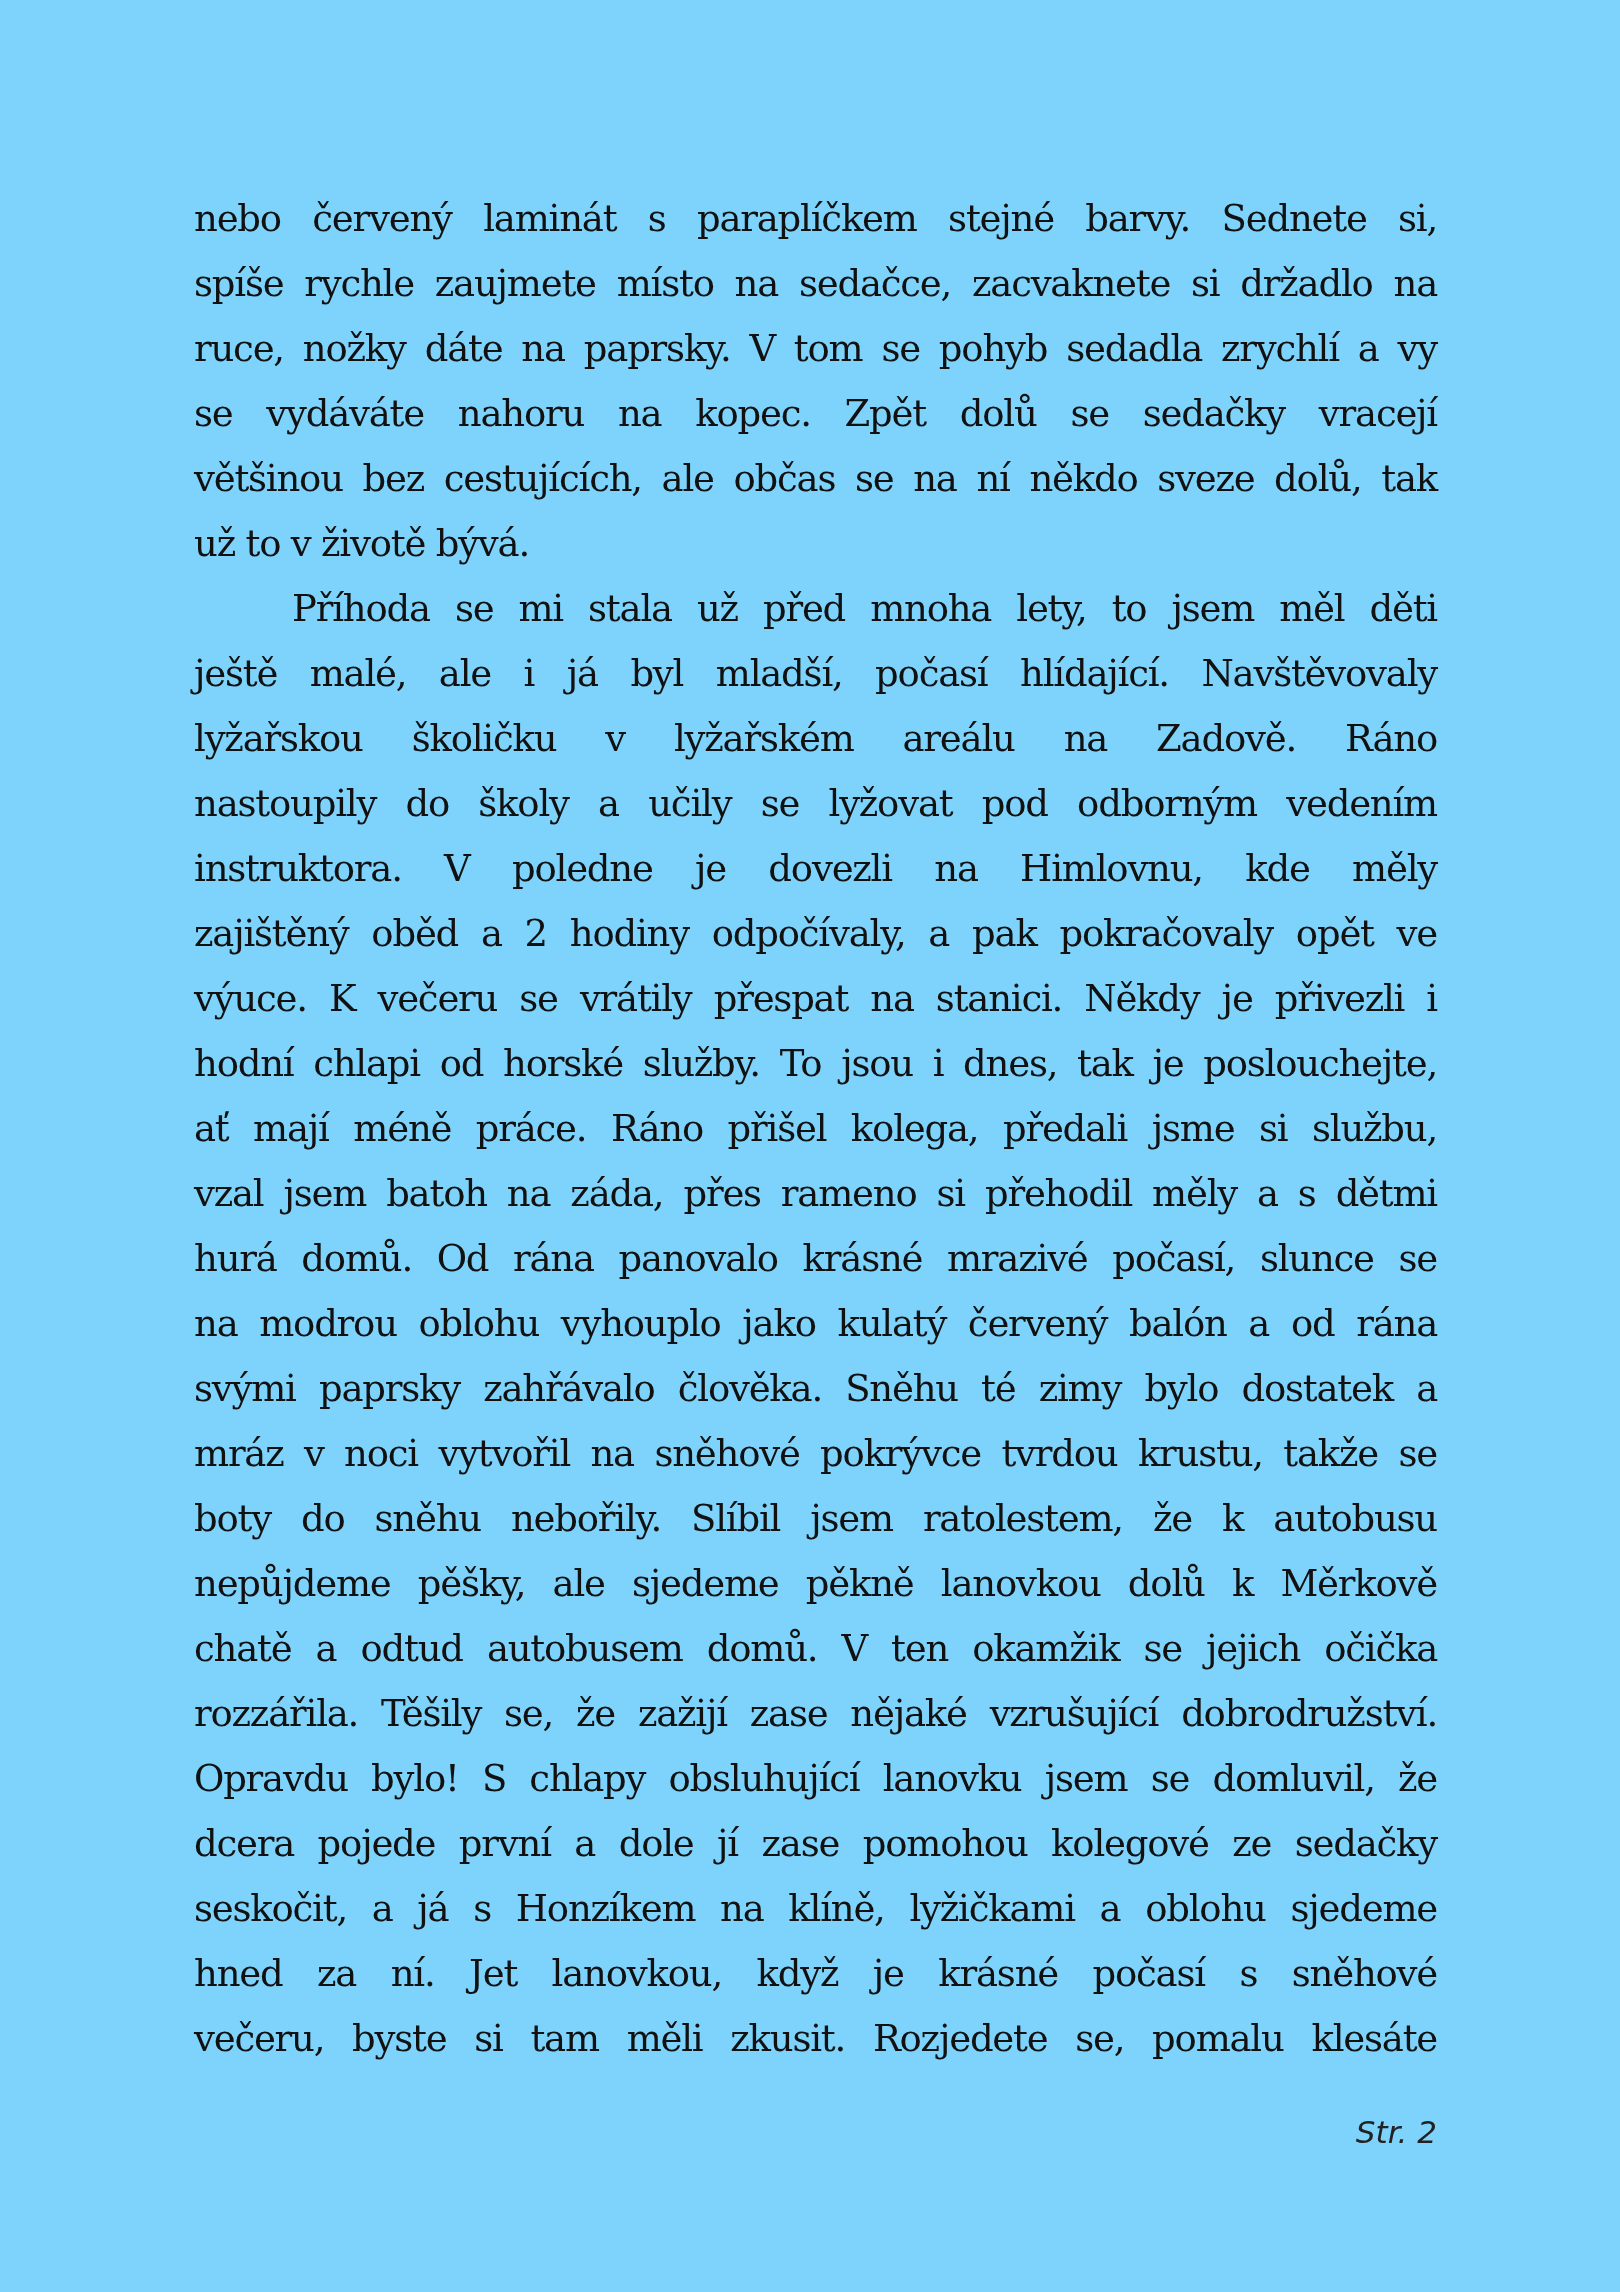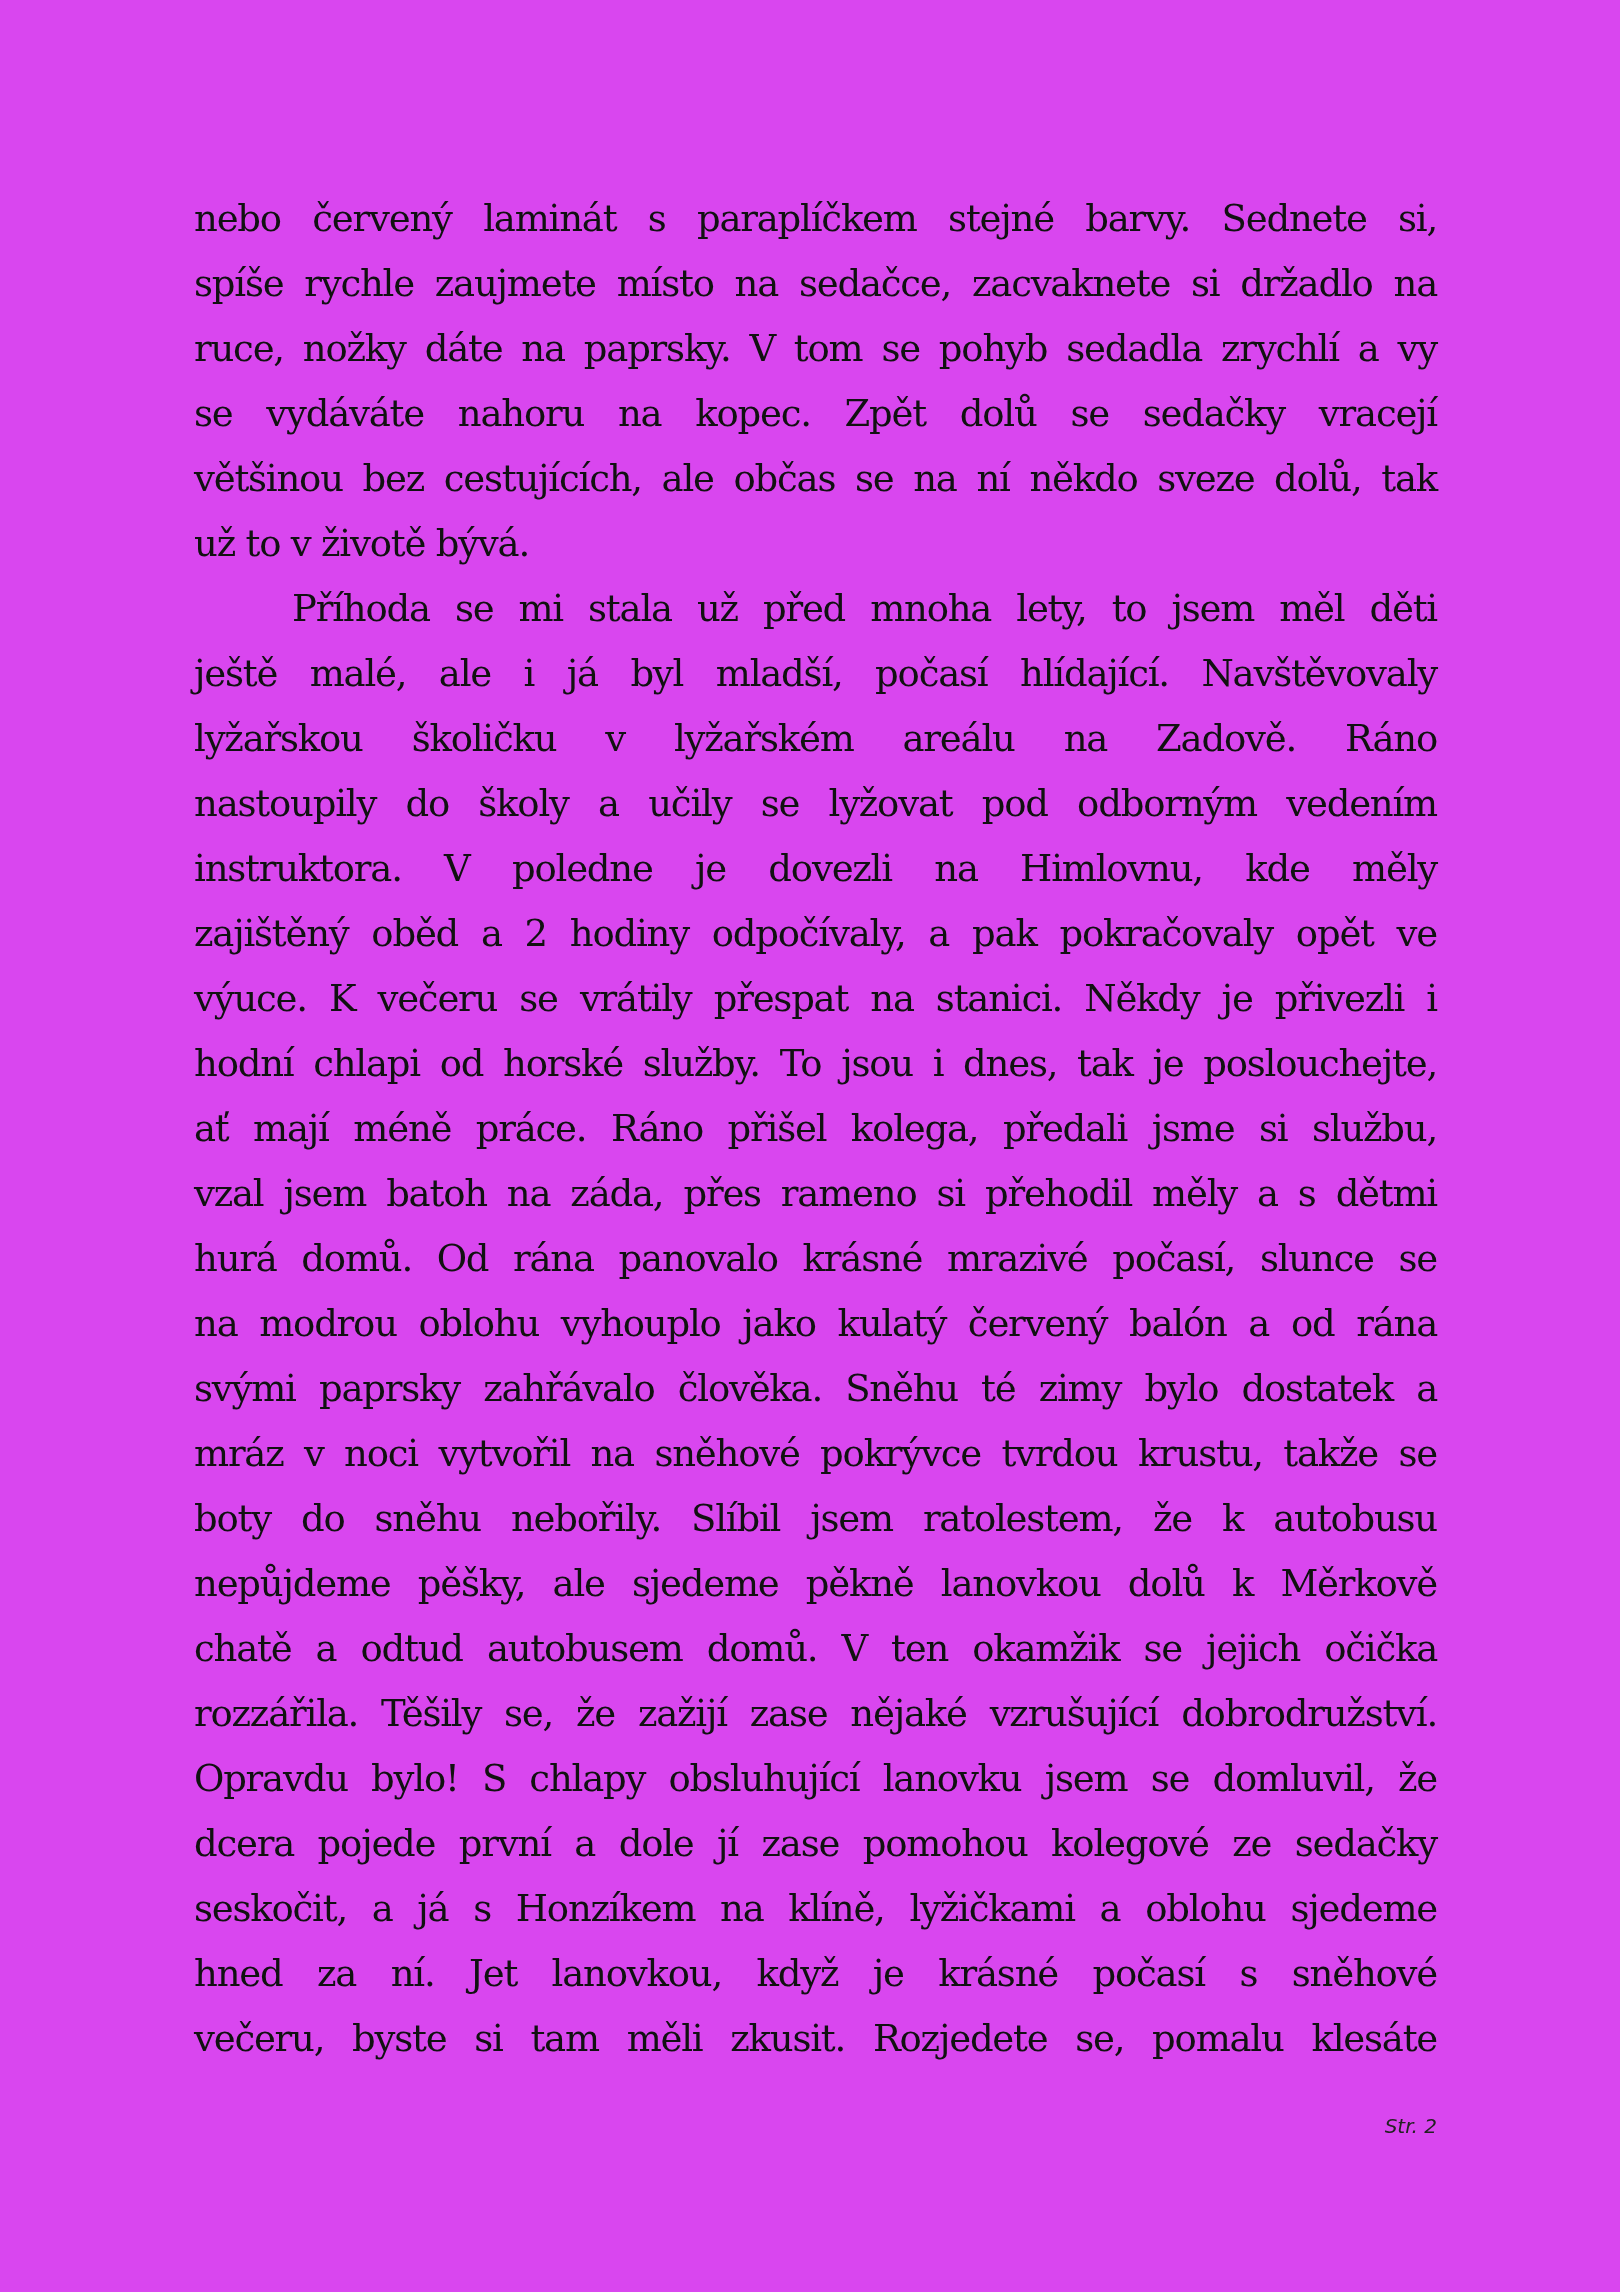--- a/index.html
+++ b/index.html
@@ -1,18 +1,18 @@
 <!DOCTYPE html>
 <html><head>
 <meta charset="utf-8">
 <style>
   html, body { margin: 0; padding: 0; background: #ffffff; }
   body { width: 1620px; height: 2293px; position: relative; overflow: hidden; }
   .page {
-    position: absolute; left: 0; top: 0; width: 1620px; height: 2293px; background: #d946ef;
+    position: absolute; left: 0; top: 0; width: 1620px; height: 2293px; background: #7dd3fc;
   }
   .text-block {
     position: absolute; left: 194px; top: 186px; width: 1243px;
     font-family: "DejaVu Serif", serif;
     font-size: 37px;
     color: #111111;
   }
   .line {
     display: block;
     height: 65px;
@@ -22,21 +22,21 @@
     text-align-last: justify;
     letter-spacing: -1.2px;
     word-spacing: 0px;
   }
   .line.last { text-align-last: left; }
   .line.indent { padding-left: 98px; }
   .page-number {
     position: absolute; right: 183px; top: 2114px;
     font-family: "DejaVu Sans", sans-serif;
     font-style: italic;
-    font-size: 20px;
+    font-size: 31px;
     color: #222222;
   }
 </style>
 </head>
 <body>
 
 <div class="page">
   <div class="text-block">
 
     <span class="line">nebo červený laminát s paraplíčkem stejné barvy. Sednete si,</span>

